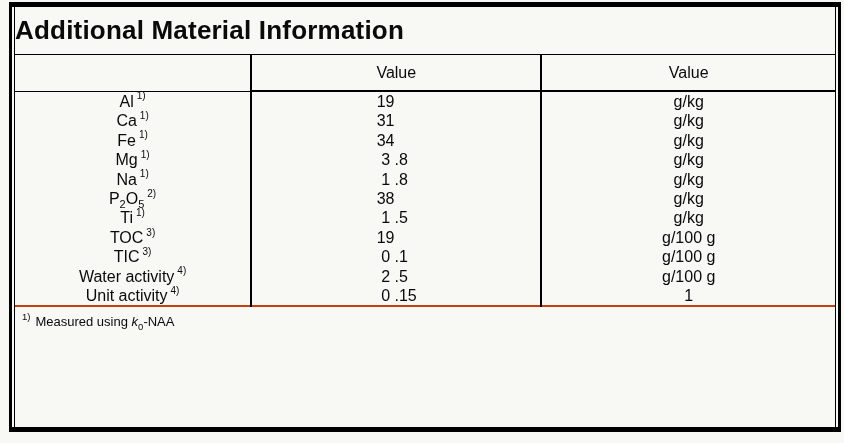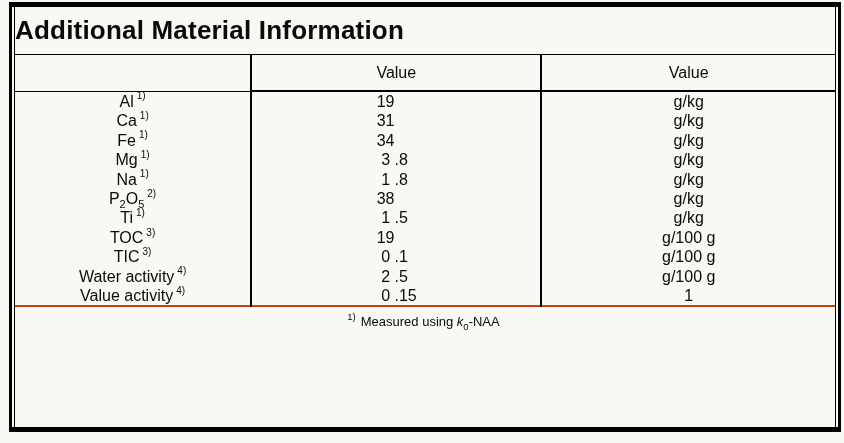--- a/index.html
+++ b/index.html
@@ -38,21 +38,21 @@
     margin-top:28px;
   }
 
   sub { font-size:11px; line-height:0; }
   sup.ref { font-size:10px; line-height:0; margin-left:3px; position:relative; top:-1px; }
 
   .ip { display:inline-block; width:2ch; text-align:center; }
   .fp { display:inline-block; width:2.4ch; text-align:left; }
 
   .footnotes { flex:1; padding:5px 10px 0 7px; }
-  .fn { font-size:13px; line-height:19px; white-space:nowrap;text-align:center; }
+  .fn { font-size:13px; line-height:19px; white-space:nowrap; }
   .fn sup { font-size:9.5px; line-height:0; margin-right:5px; position:relative; top:-1px; }
   .fn i { font-style:italic; }
   .fn sub { font-size:9.5px; }
 </style>
 </head>
 <body>
 
 <div class="frame">
   <div class="inner">
 
@@ -116,21 +116,21 @@
           <td><span>TIC</span><sup class="ref">3)</sup></td>
           <td><span><span class="ip">0</span><span class="fp">.1</span></span></td>
           <td><span>g/100 g</span></td>
         </tr>
         <tr>
           <td><span>Water activity</span><sup class="ref">4)</sup></td>
           <td><span><span class="ip">2</span><span class="fp">.5</span></span></td>
           <td><span>g/100 g</span></td>
         </tr>
         <tr>
-          <td><span>Value activity</span><sup class="ref">4)</sup></td>
+          <td><span>Unit activity</span><sup class="ref">4)</sup></td>
           <td><span><span class="ip">0</span><span class="fp">.15</span></span></td>
           <td><span>1</span></td>
         </tr>
       </tbody>
     </table>
 
     <div class="footnotes">
       <div class="fn"><sup>1)</sup><span>Measured using <i>k</i><sub>0</sub>-NAA</span></div>
     </div>
 

